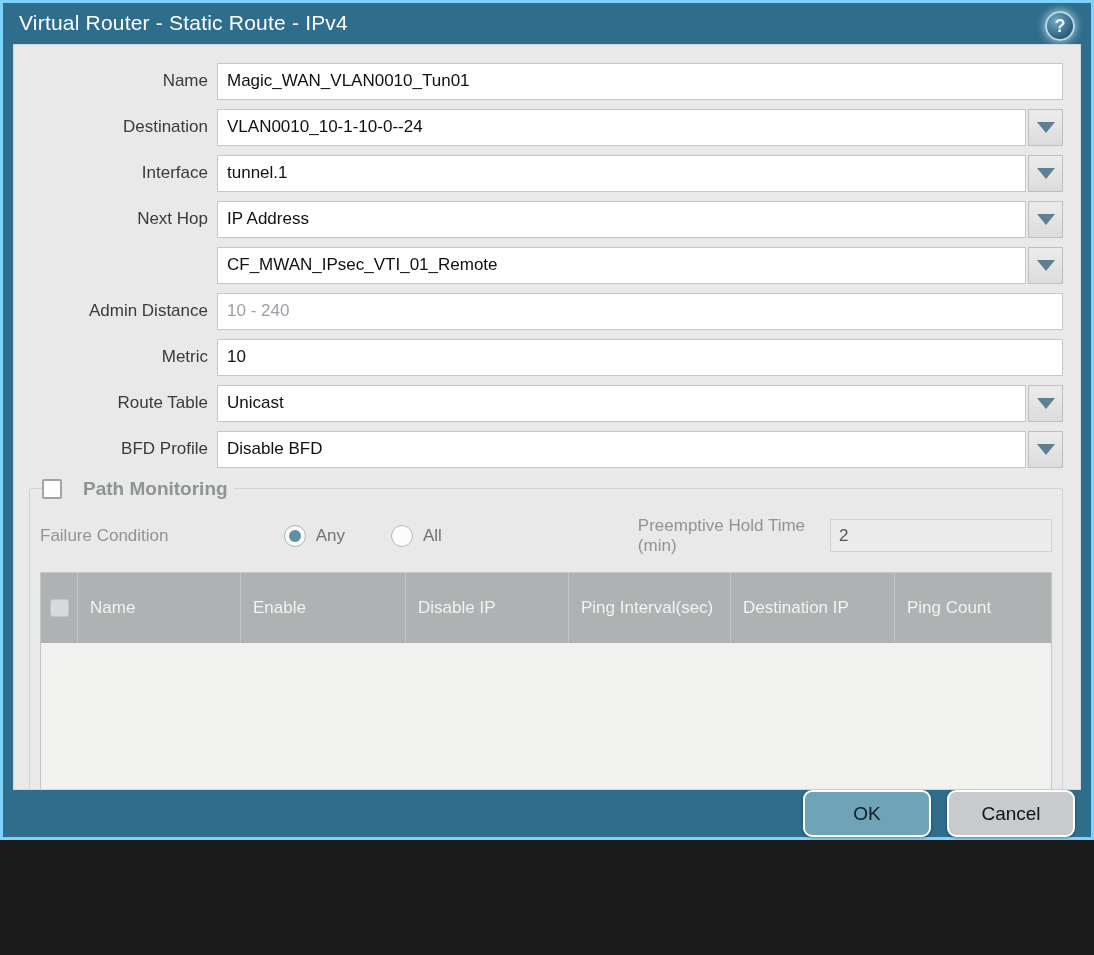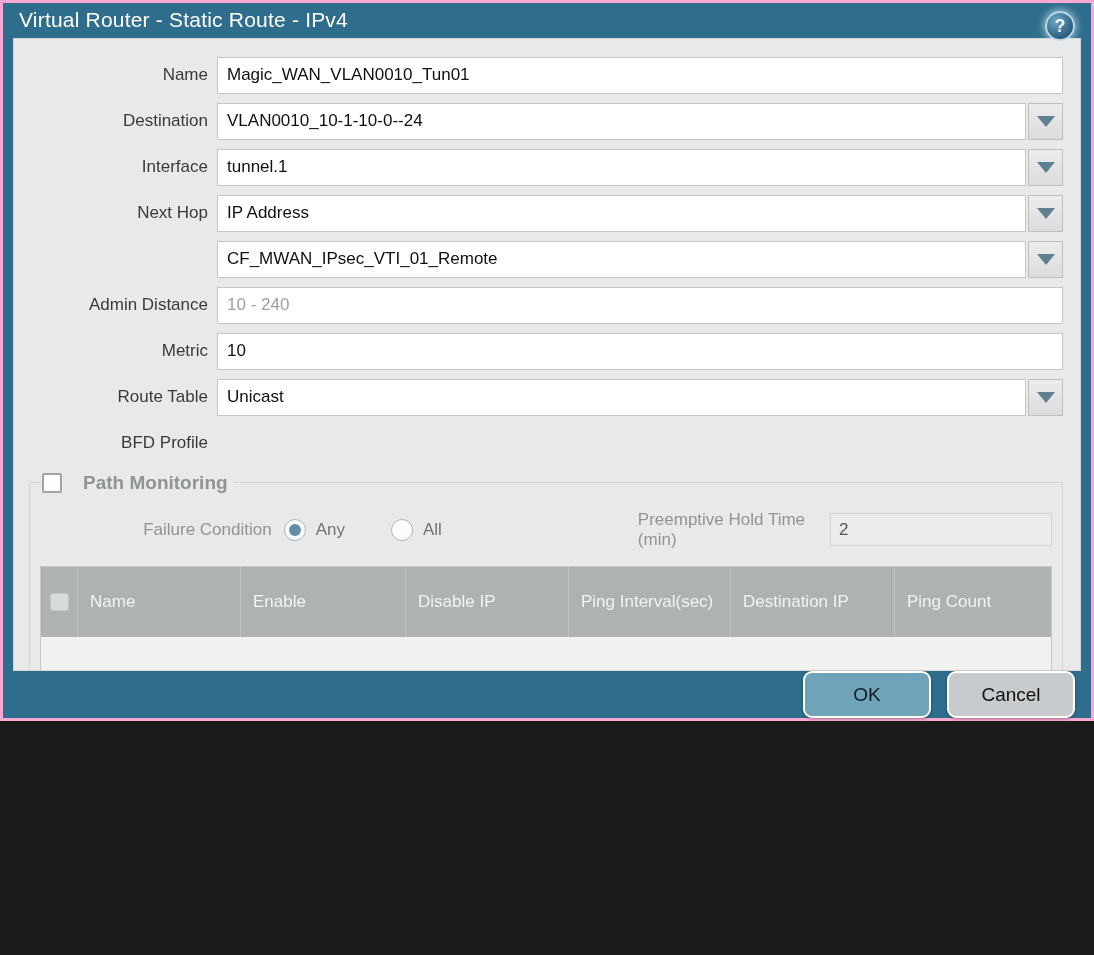--- a/index.html
+++ b/index.html
@@ -2,23 +2,23 @@
 <html><head>
 <meta charset="utf-8">
 <style>
   * { box-sizing: border-box; margin: 0; padding: 0; }
   html,body { width:1094px; height:955px; }
   body {
     font-family: "Liberation Sans", sans-serif;
     background:#1b1b1b;
   }
   .dialog{
-    width:1094px; height:721px;
+    width:1094px; height:840px;
     background:#2e6d8c;
-    border:3px solid #f9a8d4;
+    border:3px solid #7dd3fc;
     display:flex; flex-direction:column;
     position:relative;
   }
   
   .titlebar{
     height:45px; display:flex; align-items:center;
     padding:0 16px; color:#fff; position:relative;
   }
   .titlebar .title{ font-size:21px; letter-spacing:.2px; }
   .help-icon{
@@ -74,21 +74,21 @@
     justify-content:flex-end;
   }
   .checkbox{
     width:20px; height:20px; background:#fdfdfd;
     border:2px solid #9fa4a6; border-radius:2px; cursor:pointer; flex:none;
   }
   .pm-title{ font-size:19px; font-weight:bold; color:#8e9394; }
   .failure-row{
     display:flex; align-items:center; margin:14px 0 16px; font-size:17px;
   }
-  .failure-lbl{ width:277px; text-align:right; color:#909494; padding-right:12px; }
+  .failure-lbl{ width:277px; text-align:left; color:#909494; padding-right:12px; }
   .radio{
     width:22px; height:22px; border-radius:50%;
     background:#fcfcfc; border:1px solid #b3b6b8;
     display:inline-flex; align-items:center; justify-content:center;
     cursor:pointer; flex:none;
   }
   .radio .dot{ width:12px; height:12px; border-radius:50%; background:transparent; }
   .radio[data-selected="true"]{ border-color:#9fb7c4; }
   .radio[data-selected="true"] .dot{ background:#5f8ea6; }
   .radio-lbl{ color:#6f7477; margin:0 46px 0 10px; }
@@ -224,20 +224,26 @@
       <div class="field">
         <input type="text" value="Unicast" style="">
         <div class="dd-btn">
           <span class="dd-tri"></span>
         </div>
       </div>
     </div>
 
     <div class="row">
       <span class="lbl">BFD Profile</span>
+      <div class="field">
+        <input type="text" value="Disable BFD" style="">
+        <div class="dd-btn">
+          <span class="dd-tri"></span>
+        </div>
+      </div>
     </div>
 
     <fieldset class="pm">
       <legend>
         <span class="checkbox"></span>
         <span class="pm-title">Path Monitoring</span>
       </legend>
 
       <div class="failure-row">
         <span class="failure-lbl">Failure Condition</span>

